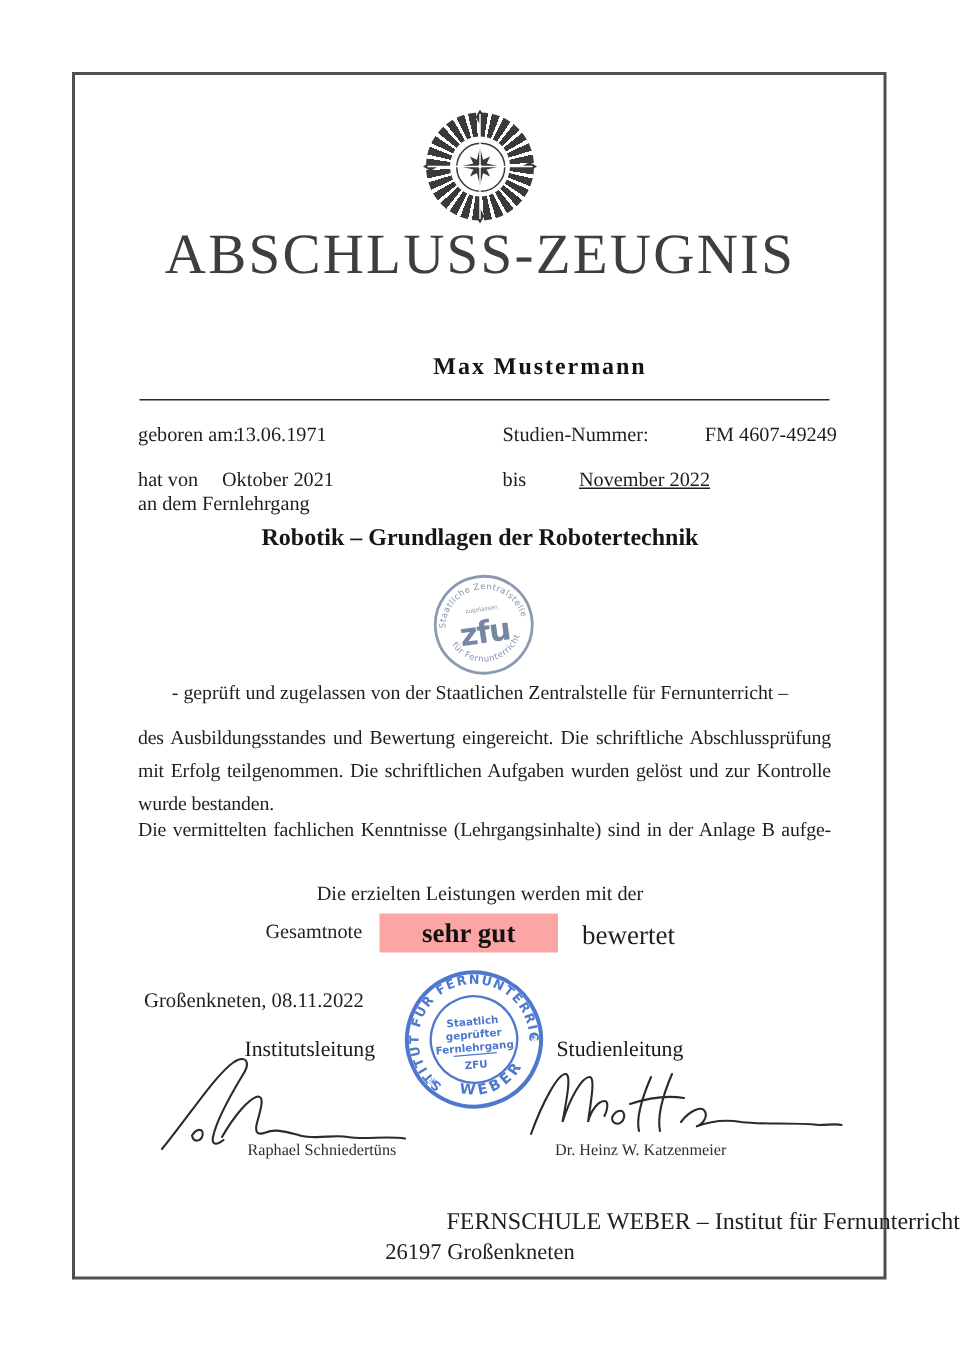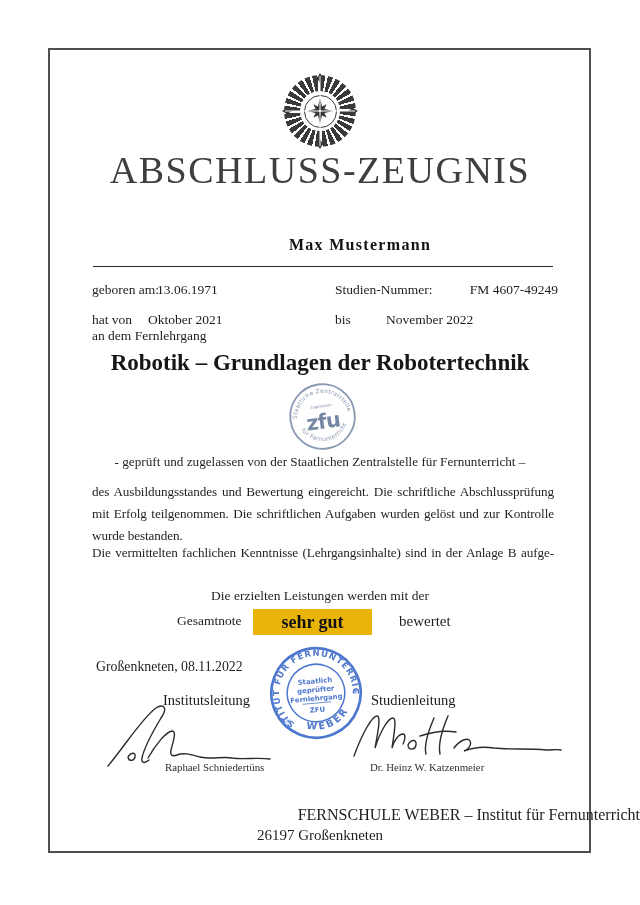--- a/index.html
+++ b/index.html
@@ -16,32 +16,32 @@
   .spoke-hole{position:absolute;inset:18px;border-radius:50%;background:#fff;}
   .inner-ring{position:absolute;inset:21.5px;border-radius:50%;border:1.5px solid #3a3a3a;}
   .star-box{position:absolute;inset:24px;}
   .pointer-layer{position:absolute;inset:0;}
 
   .doc-title{top:148px;font-size:38px;letter-spacing:1.5px;color:#3e3e41;}
   .student-name{top:236px;font-size:16px;font-weight:bold;letter-spacing:1.3px;color:#141414;margin-left:40px;}
   .name-line{left:93px;top:266px;width:460px;height:0;border-top:1.5px solid #2a2a2a;}
 
   .meta{font-size:13.5px;color:#1d1d1d;}
-  .course-title{top:350px;font-size:23px;font-weight:bold;color:#161616;}
+  .course-title{top:350px;font-size:16px;font-weight:bold;color:#161616;}
 
   .zfu{left:287px;top:381px;width:71px;height:71px;}
 
   .approval{top:454px;font-size:13.2px;}
   .para{left:92px;width:462px;font-size:13.2px;line-height:21.8px;letter-spacing:-0.1px;}
   .jl{text-align:justify;text-align-last:justify;}
   .lead{top:588px;font-size:13.5px;}
   .grade-label{left:177px;top:613px;font-size:13.5px;}
-  .grade-box{left:253px;top:609px;width:119px;height:26px;background:#eab308;
+  .grade-box{left:253px;top:609px;width:119px;height:26px;background:#fca5a5;
              text-align:center;line-height:26px;font-size:18px;font-weight:bold;color:#111;}
-  .grade-suffix{left:399px;top:613px;font-size:15px;}
+  .grade-suffix{left:388px;top:613px;font-size:18px;}
   .place-date{left:96px;top:659px;font-size:13.8px;}
 
   .stamp{left:268px;top:645px;width:96px;height:96px;opacity:0.92;}
 
   .role{top:692px;font-size:14.5px;color:#1a1a1a;}
   .role-left{left:163px;}
   .role-right{left:371px;}
   .sig{color:#2b2b2b;}
   .sig-left{left:104px;top:700px;}
   .sig-right{left:350px;top:704px;}
@@ -85,21 +85,21 @@
   <div class="abs name-line"></div>
 
   <div class="abs meta" style="left:92px;top:282px;">geboren am:</div>
   <div class="abs meta" style="left:157px;top:282px;">13.06.1971</div>
   <div class="abs meta" style="left:335px;top:282px;">Studien-Nummer:</div>
   <div class="abs meta" style="right:82px;top:282px;">FM 4607-49249</div>
 
   <div class="abs meta" style="left:92px;top:312px;">hat von</div>
   <div class="abs meta" style="left:148px;top:312px;">Oktober 2021</div>
   <div class="abs meta" style="left:335px;top:312px;">bis</div>
-  <div class="abs meta" style="left:386px;top:312px;">November 2022</div>
+  <div class="abs meta" style="left:386px;top:312px;text-decoration:underline;">November 2022</div>
   <div class="abs meta" style="left:92px;top:328px;">an dem Fernlehrgang</div>
 
   <div class="abs centered course-title">Robotik – Grundlagen der Robotertechnik</div>
 
   <svg class="abs zfu" viewBox="0 0 100 100">
     <g transform="rotate(-8 50 50)">
       <circle cx="50" cy="50" r="45.5" fill="none" stroke="#8a9ab0" stroke-width="2.6"></circle>
       <path id="zfuTop" d="M14,59 A36.5,36.5 0 1 1 86,59" fill="none"></path>
       <path id="zfuBot" d="M15,57 A36,36 0 0 0 85,57" fill="none"></path>
       <text font-size="8" letter-spacing="0.5" fill="#8493aa">

